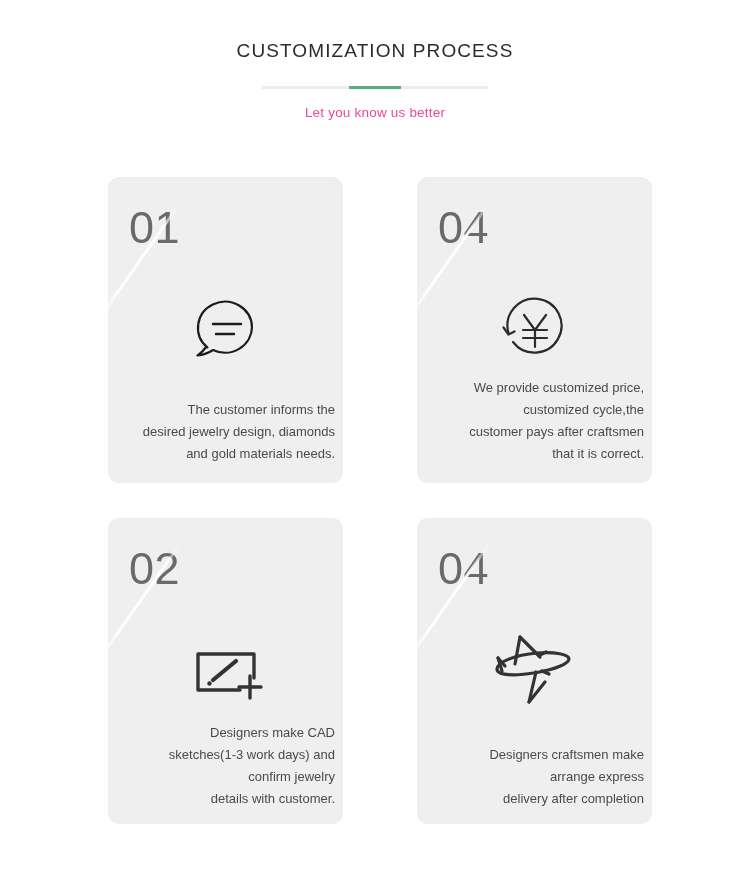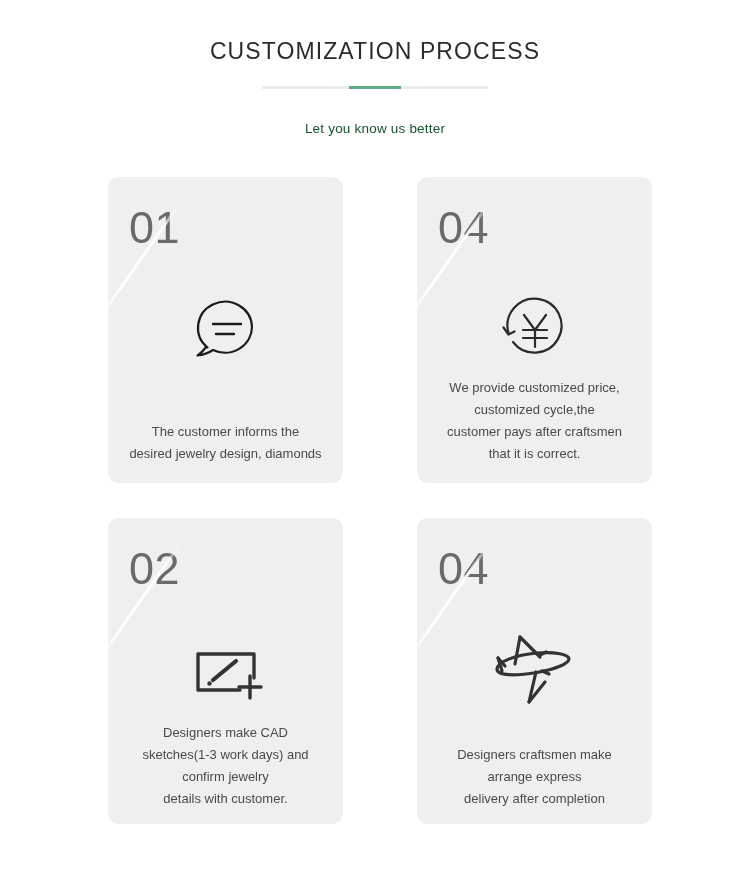--- a/index.html
+++ b/index.html
@@ -19,21 +19,21 @@
     background: #ffffff;
   }
 
   
   .header {
     padding-top: 34px;
     text-align: center;
   }
 
   .page-title {
-    font-size: 23px;
+    font-size: 19px;
     letter-spacing: 1.1px;
     color: #2b2b2b;
     font-weight: 400;
     line-height: 34px;
   }
 
   .divider {
     position: relative;
     width: 226px;
     height: 3px;
@@ -44,23 +44,23 @@
     position: absolute;
     left: 50%;
     top: 0;
     transform: translateX(-50%);
     width: 52px;
     height: 3px;
     background: #5cab85;
   }
 
   .subtitle {
-    margin-top: 32px;
+    margin-top: 16px;
     font-size: 13.5px;
-    color: #14532d;
+    color: #ec4899;
     letter-spacing: 0.2px;
     font-weight: 400;
   }
 
   
   .grid {
     position: absolute;
     left: 108px;
     top: 177px;
     width: 544px;
@@ -113,21 +113,21 @@
     display: flex;
     align-items: center;
     justify-content: center;
   }
 
   .card-text {
     position: absolute;
     left: 8px;
     right: 8px;
     bottom: 18px;
-    text-align: center;
+    text-align: right;
     font-size: 13px;
     line-height: 22px;
     color: #4a4a4a;
   }
   .card-text.tall { bottom: 14px; }
 
   .card-text span { display: block; }
 </style>
 </head>
 <body>
@@ -150,20 +150,21 @@
       <div class="card-icon">
         <svg width="80" height="80" viewBox="0 0 80 80" fill="none">
           <path d="M66 38 A27 26 0 1 0 21.5 58.5 L20 58 C17 62 14 65 11.5 66.5 C17 66 22.5 64 27 61 A27 26 0 0 0 66 38 Z" stroke="#1c1c1c" stroke-width="2.2" stroke-linecap="round" stroke-linejoin="round" fill="none"></path>
           <line x1="27" y1="35" x2="55" y2="35" stroke="#1c1c1c" stroke-width="2.4" stroke-linecap="round"></line>
           <line x1="30" y1="45" x2="48" y2="45" stroke="#1c1c1c" stroke-width="2.4" stroke-linecap="round"></line>
         </svg>
       </div>
       <div class="card-text">
         <span>The customer informs the</span>
         <span>desired jewelry design, diamonds</span>
+        <span>and gold materials needs.</span>
       </div>
     </div>
 
     <div class="card">
       <div class="card-number">04</div>
       <div class="card-slash"></div>
       <div class="card-icon">
         <svg width="80" height="80" viewBox="0 0 80 80" fill="none">
           <path d="M13.5 44 A27 27 0 1 1 18 53" stroke="#2b2b2b" stroke-width="2.2" stroke-linecap="round" fill="none"></path>
           <path d="M8.5 38.5 L13.5 45.5 L19.5 42.5" stroke="#2b2b2b" stroke-width="2.2" stroke-linecap="round" stroke-linejoin="round" fill="none"></path>

